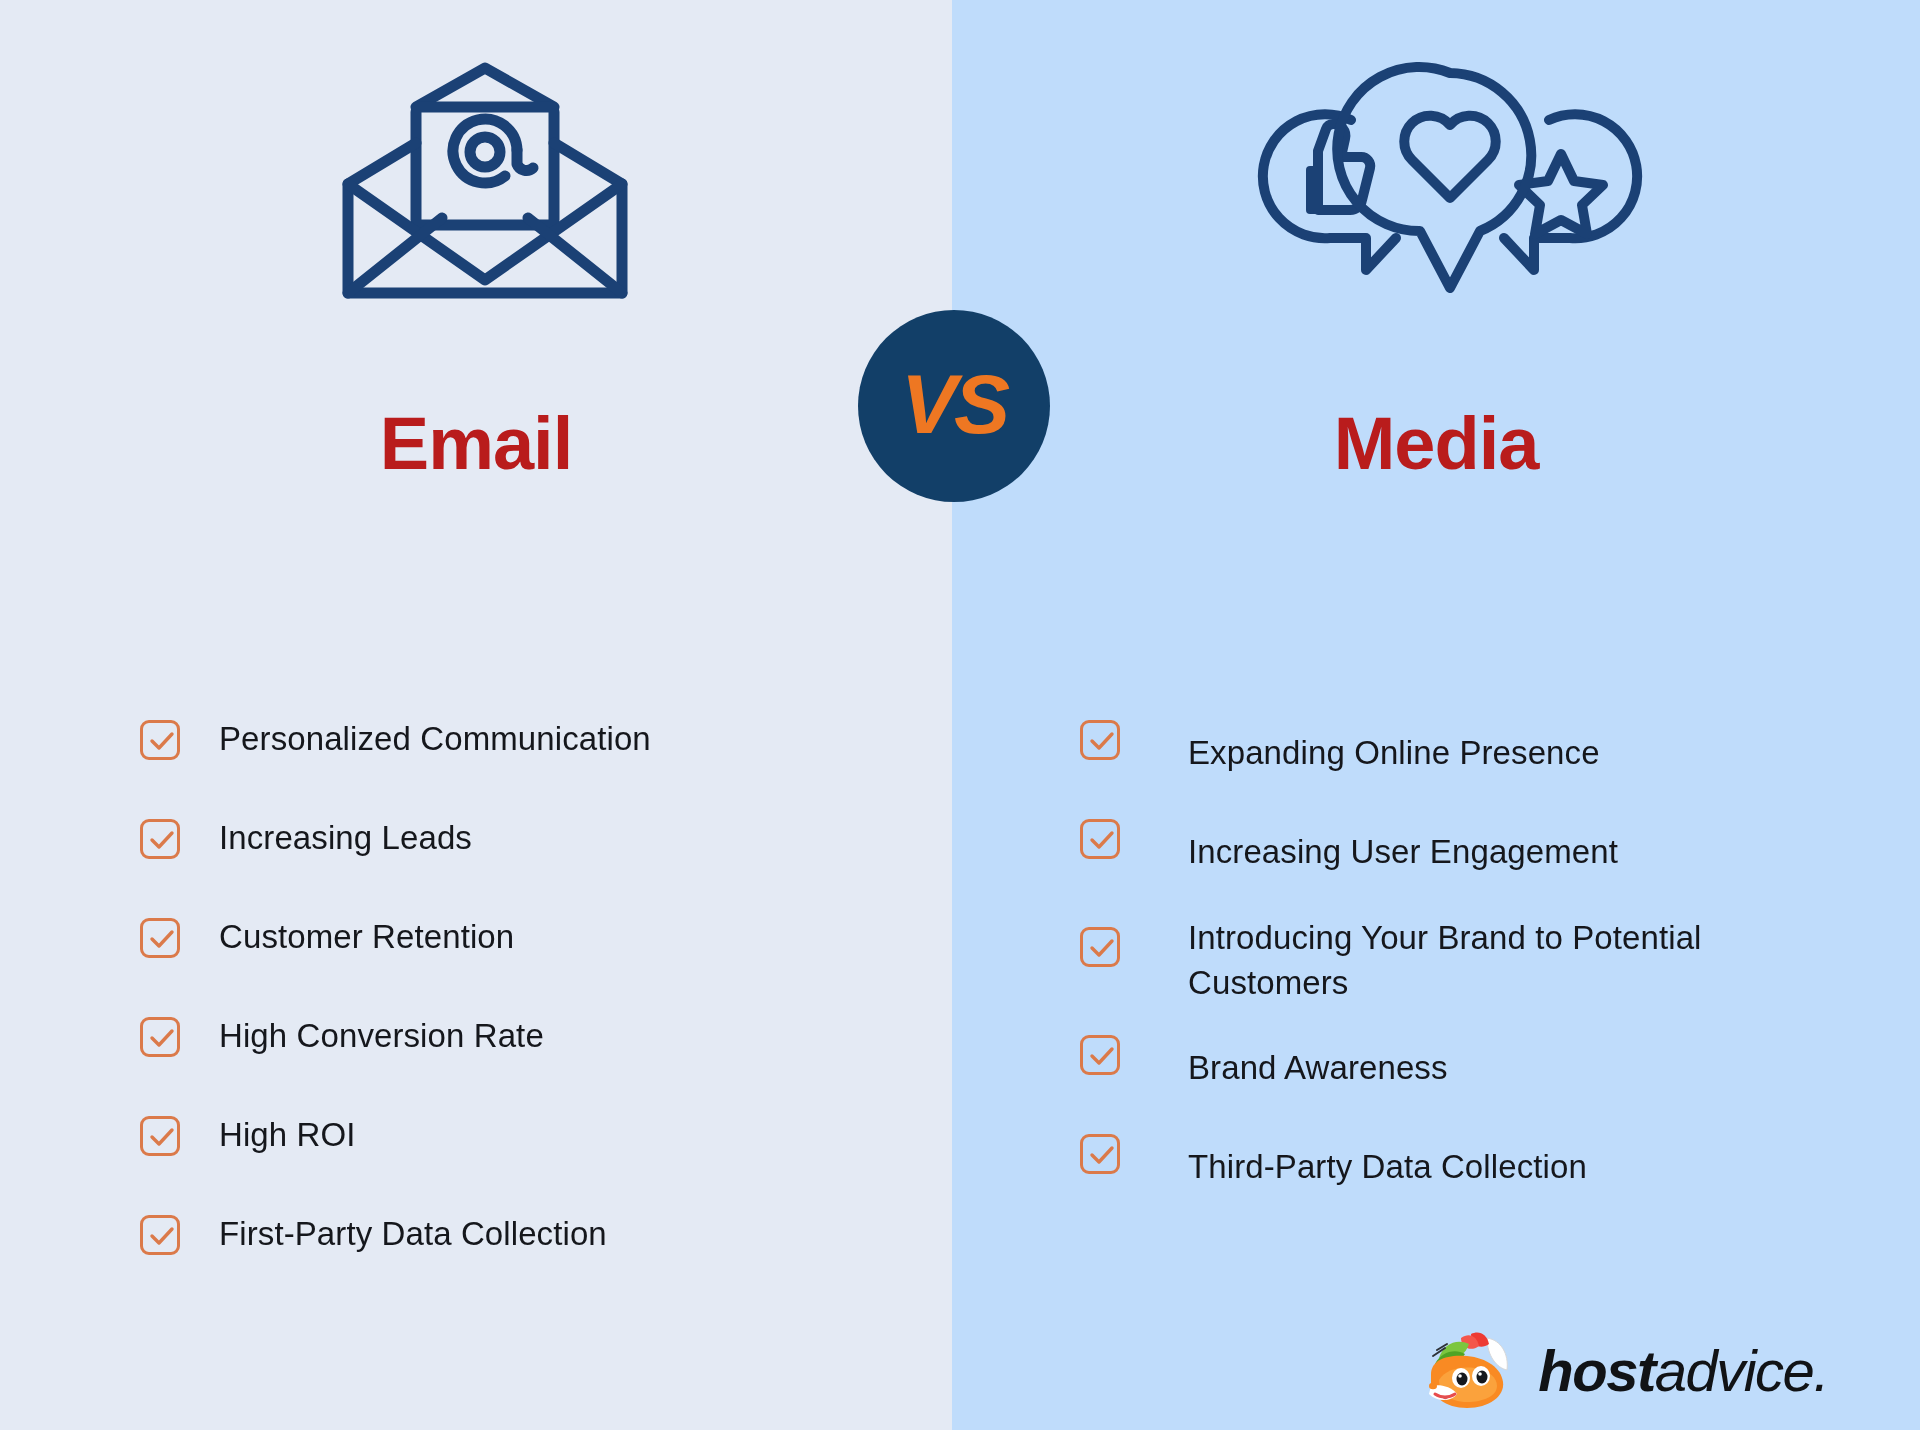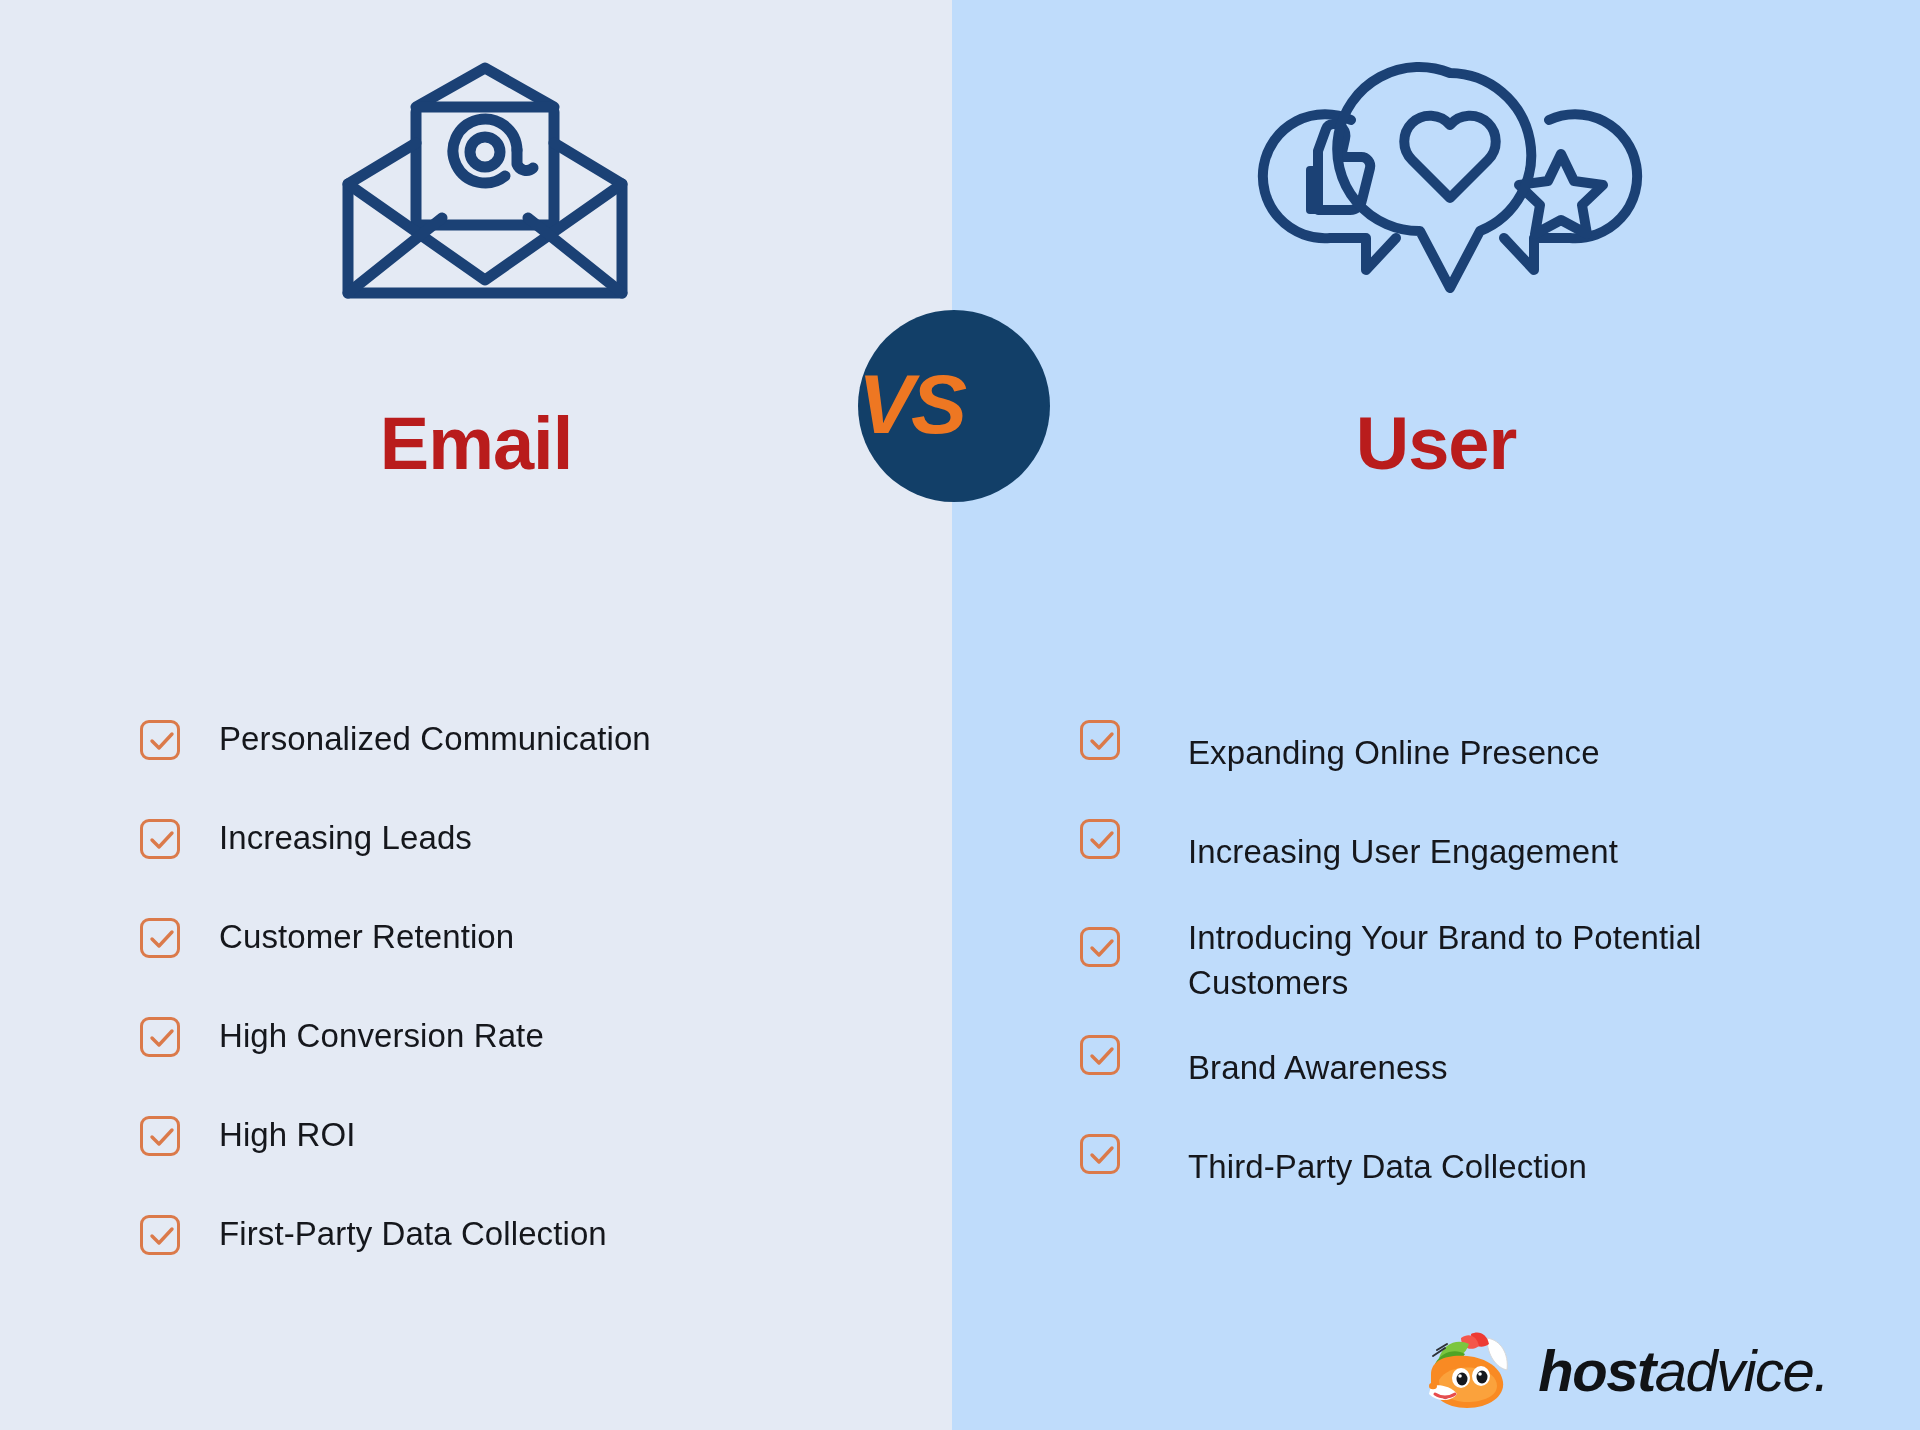--- a/index.html
+++ b/index.html
@@ -34,21 +34,21 @@
   #title-right{left:952px;width:968px;top:400px;}
   .heading .ln{display:block;}
 
   
   #vs-badge{
     position:absolute;
     left:858px;top:310px;
     width:192px;height:192px;
     border-radius:50%;
     background:#123F68;
-    display:flex;align-items:center;
+    display:flex;align-items:center;justify-content:center;
     z-index:6;
   }
   #vs-badge .vs-text{
     font-size:84px;
     font-weight:bold;
     font-style:italic;
     color:#EE7722;
     letter-spacing:-3px;
     line-height:1;
     transform:translateY(-2px);
@@ -143,21 +143,21 @@
 
   <div id="vs-badge">
     <span class="vs-text">VS</span>
   </div>
 
   <div class="heading" id="title-left">
     <span class="ln">Email</span>
   </div>
 
   <div class="heading" id="title-right">
-    <span class="ln">User</span>
+    <span class="ln">Media</span>
   </div>
 
   <ul class="feature-list" id="list-left">
     <li class="feature-item">
       <span class="checkbox">
         <svg width="26" height="22" viewBox="0 0 26 22">
             <path d="M3 10 L10 17 L23 3" fill="none" stroke="#DB7A4A" stroke-width="3.4" stroke-linecap="round" stroke-linejoin="round"></path>
           </svg>
       </span>
       <span class="feature-text">Personalized Communication</span>

